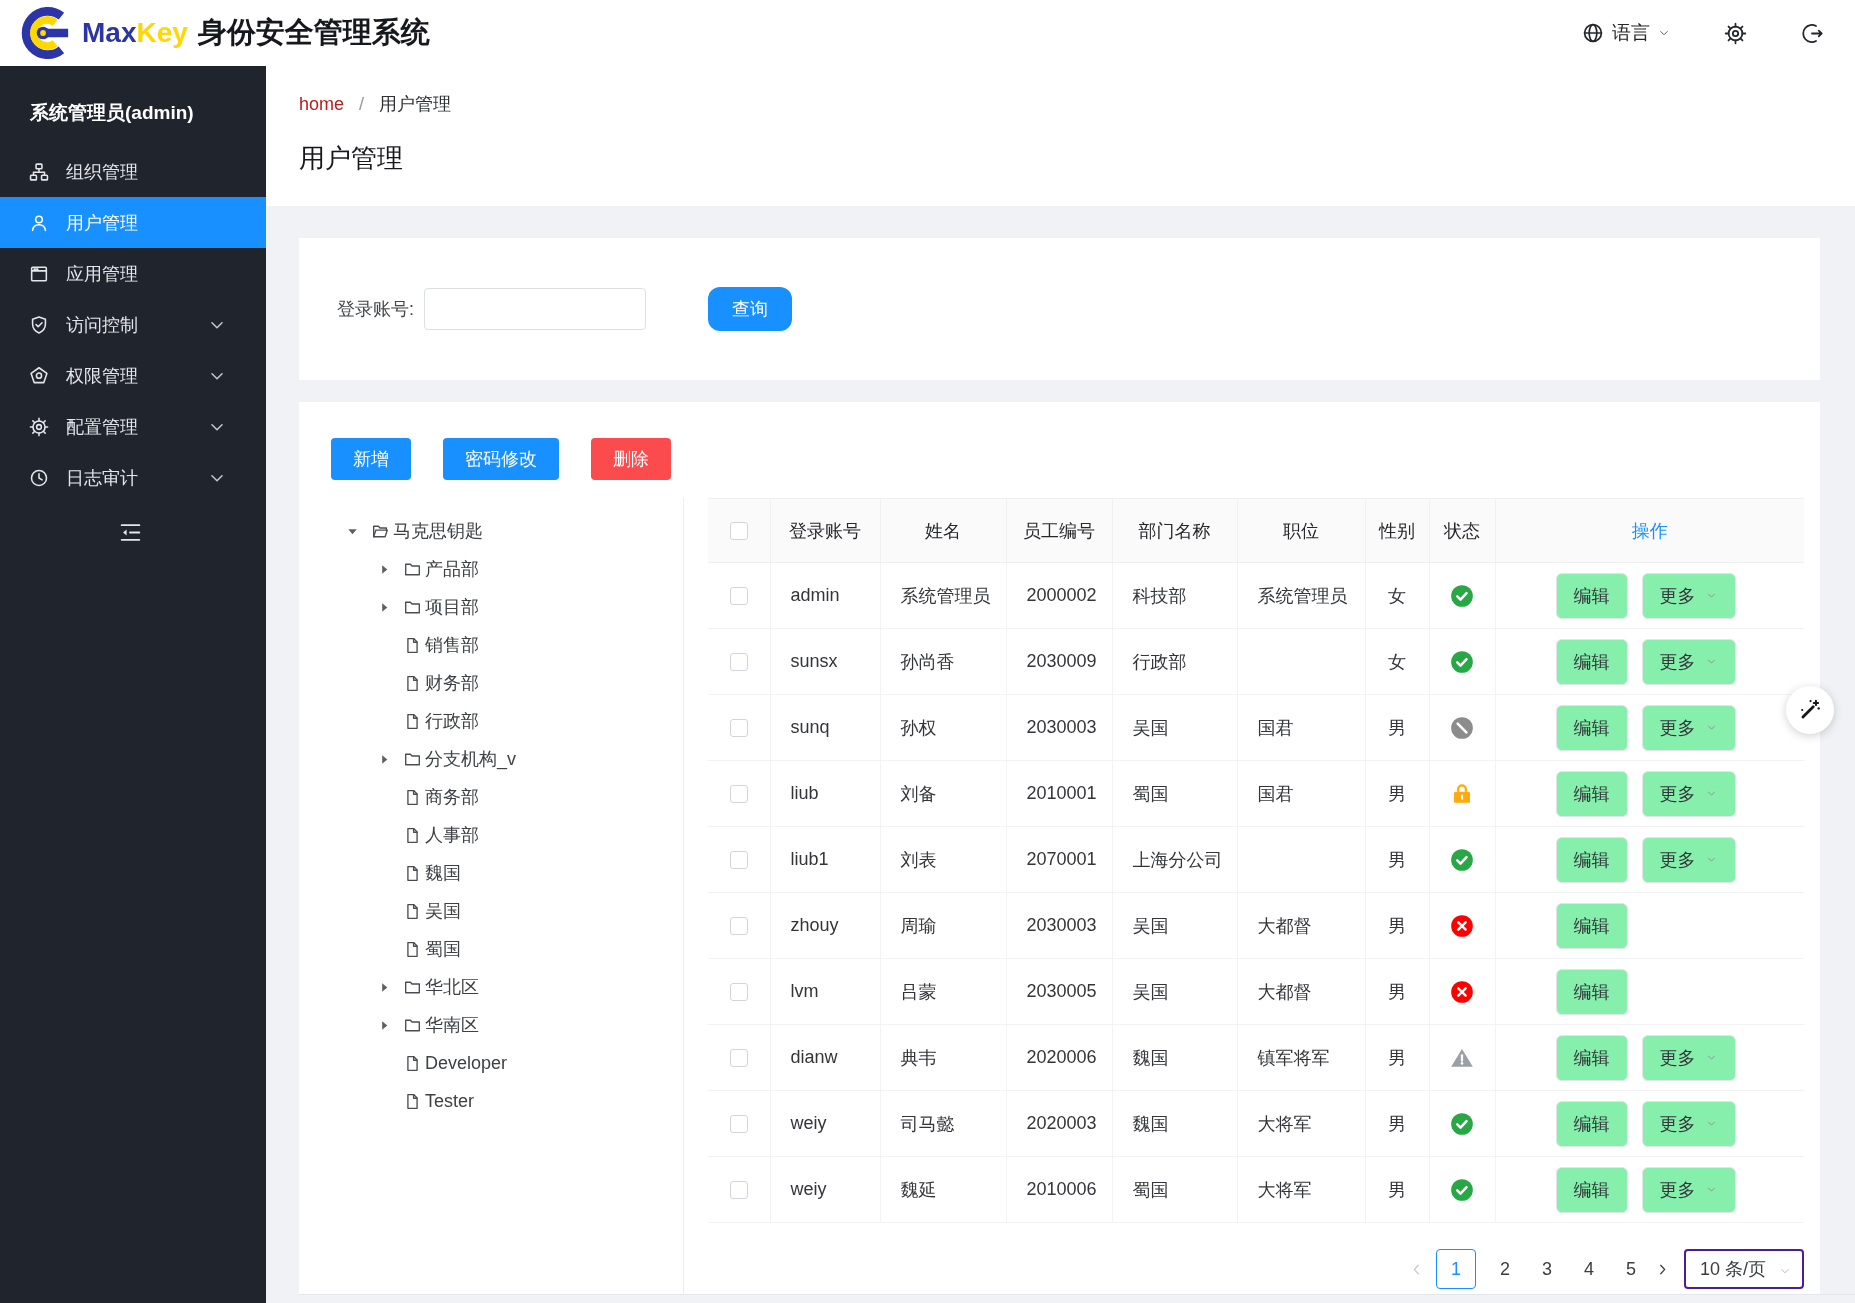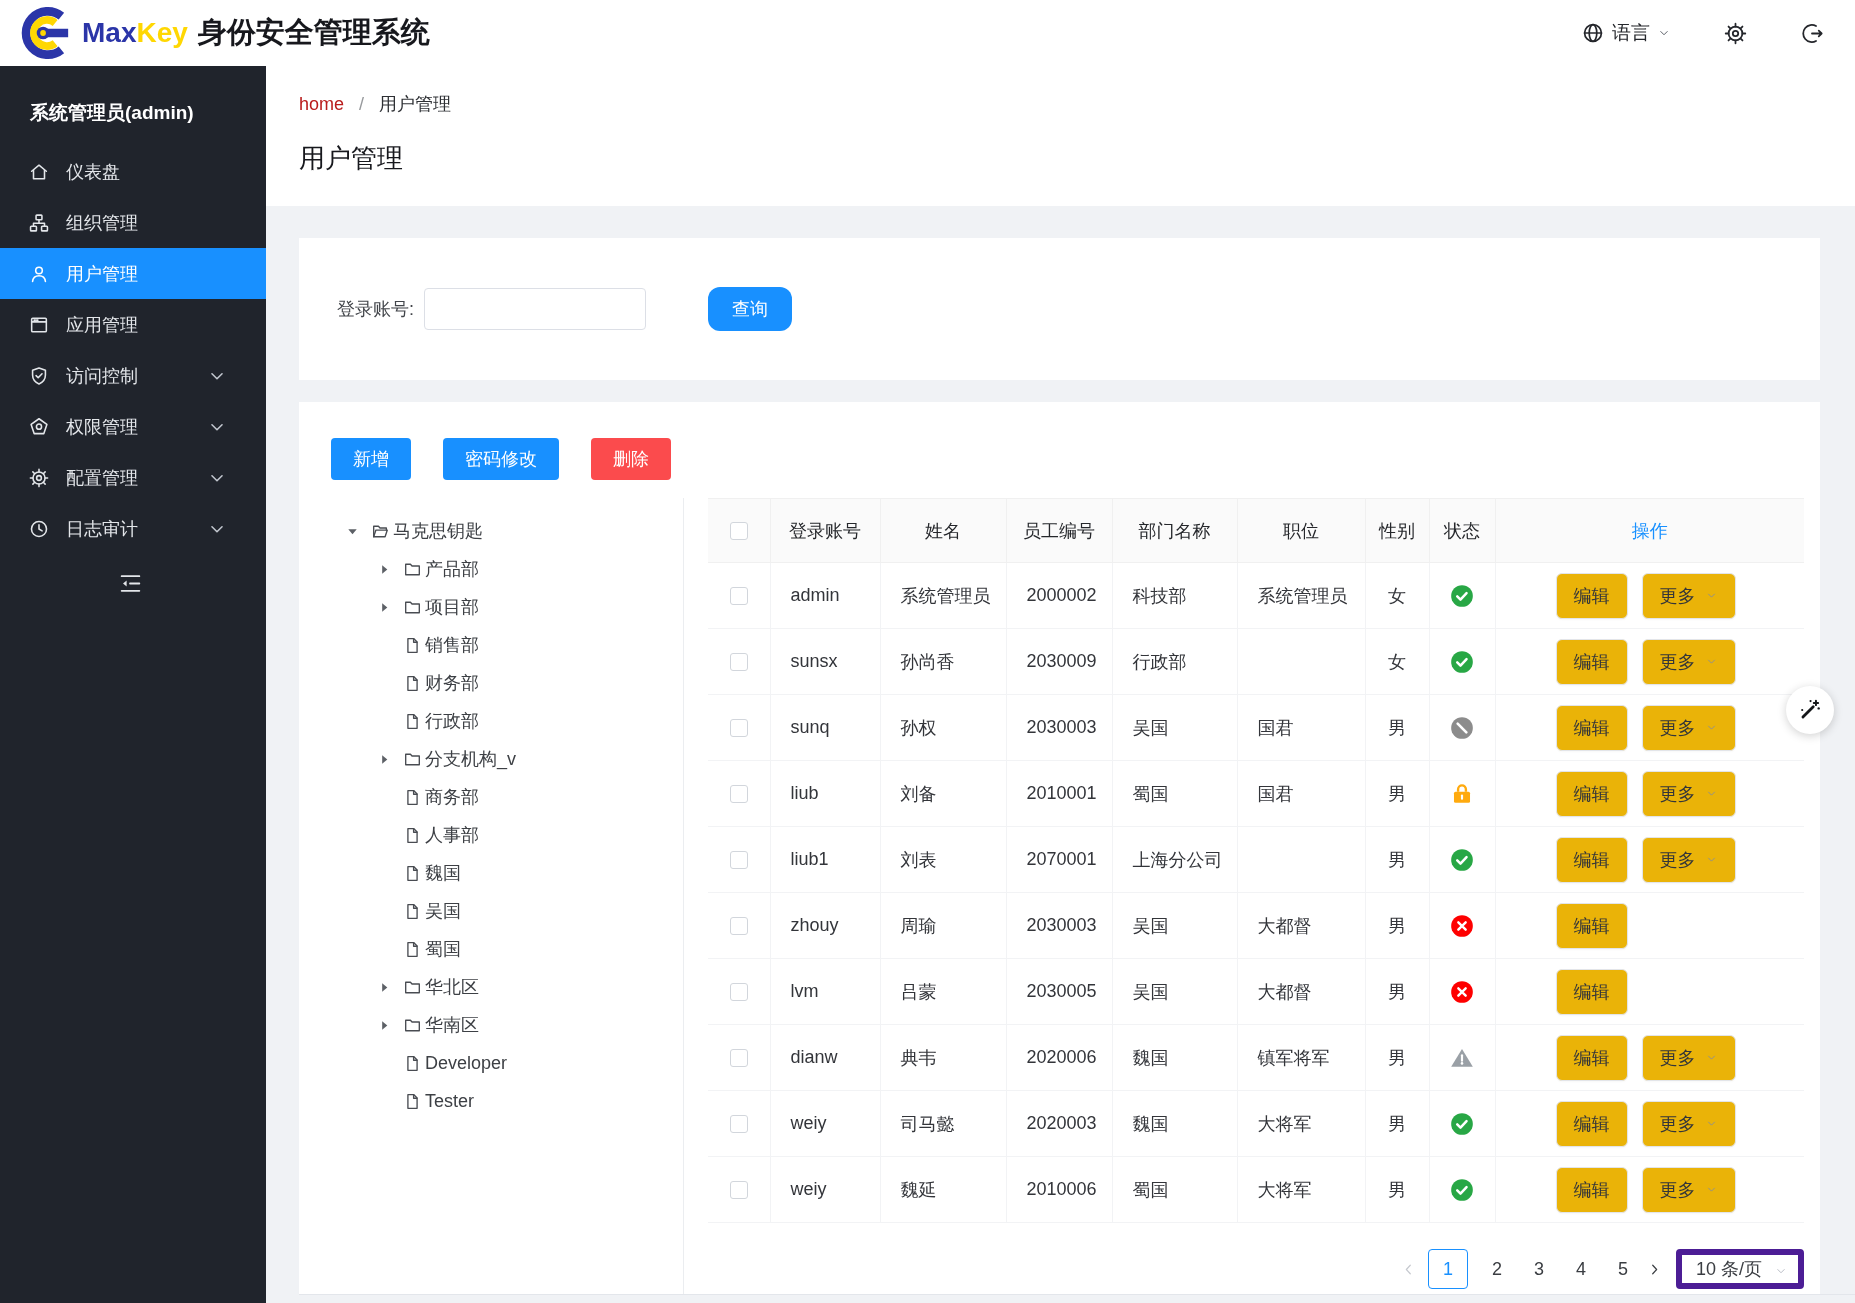--- a/index.html
+++ b/index.html
@@ -68,31 +68,31 @@
   table{width:100%;border-collapse:collapse;table-layout:fixed;border-top:1px solid #f0f0f0;}
   thead th{background:#fafafa;height:64px;font-weight:400;font-size:18px;color:#25272b;border-bottom:1px solid #f0f0f0;border-right:1px solid #f0f0f0;text-align:center;}
   thead th.op-head{color:var(--primary,#1890ff);}
   th:last-child,td:last-child{border-right:none;}
   tbody td{height:66px;border-bottom:1px solid #f2f3f5;border-right:1px solid #f2f3f5;font-size:18px;color:#33353a;padding-left:20px;}
   td.c,th.c{text-align:center;padding-left:0;}
   .cb{width:18px;height:18px;border:1.5px solid #d2d6dc;border-radius:3px;background:#fff;display:inline-block;vertical-align:middle;cursor:pointer;}
   .status-icon{width:26px;height:26px;display:inline-flex;vertical-align:middle;}
   .ops-td{padding-left:60px;}
   .ops{display:flex;gap:14px;align-items:center;}
-  .btn-ghost{height:46px;min-width:68px;background:#eab308;border:1px solid #e3e5e9;border-radius:6px;font-size:18px;color:#33353a;display:inline-flex;align-items:center;justify-content:center;gap:9px;padding:0 17px;cursor:pointer;box-shadow:0 1px 2px rgba(0,0,0,.03);white-space:nowrap;}
+  .btn-ghost{height:46px;min-width:68px;background:#86efac;border:1px solid #e3e5e9;border-radius:6px;font-size:18px;color:#33353a;display:inline-flex;align-items:center;justify-content:center;gap:9px;padding:0 17px;cursor:pointer;box-shadow:0 1px 2px rgba(0,0,0,.03);white-space:nowrap;}
   .more-arrow{width:13px;height:13px;color:#8a8f98;}
 
   .pagination{display:flex;align-items:center;justify-content:flex-end;padding:26px 0 0 0;font-size:18px;color:#3a3d42;}
   .pg-btn{width:22px;height:22px;cursor:pointer;display:inline-flex;align-items:center;justify-content:center;}
   .pg-btn svg{width:17px;height:17px;}
   .pg-prev{color:#c6c9cf;}
   .pg-next{color:#3a3d42;}
   .pg-num{margin:0 11px;min-width:20px;text-align:center;cursor:pointer;}
   .pg-num.current{width:40px;height:40px;line-height:38px;border:1px solid var(--primary,#1890ff);color:var(--primary,#1890ff);border-radius:4px;background:#fff;margin:0 8px;}
-  .page-size{height:40px;border:6px solid #4c1d95;border-radius:4px;background:#fff;display:flex;align-items:center;padding:0 10px 0 14px;gap:12px;margin-left:10px;cursor:pointer;white-space:nowrap;}
+  .page-size{height:40px;border:2px solid #4c1d95;border-radius:4px;background:#fff;display:flex;align-items:center;padding:0 10px 0 14px;gap:12px;margin-left:10px;cursor:pointer;white-space:nowrap;}
   .page-size .chev{width:14px;height:14px;color:#b8bcc4;}
 
   .footer-line{position:absolute;left:299px;right:0;top:1294px;height:1px;background:#e3e6eb;}
   .float-widget{position:absolute;left:1786px;top:686px;width:48px;height:48px;border-radius:50%;background:#fff;box-shadow:0 2px 10px rgba(0,0,0,.18);display:flex;align-items:center;justify-content:center;z-index:20;cursor:pointer;}
   .float-widget .icon{width:26px;height:26px;}
 </style>
 </head>
 <body>
 
 <header class="app-header">
@@ -138,29 +138,20 @@
           <path d="M15.4 4.9a8.2 8.2 0 1 0 0 14.2"></path>
           <path d="M11.5 12h9.3M18 9.2l2.8 2.8L18 14.8"></path>
         </svg>
       </span>
   </div>
 </header>
 
 <aside class="sidebar">
   <div class="user-title">系统管理员(admin)</div>
   <nav>
-      <div class="menu-item">
-        <span class="icon ">
-          <svg viewBox="0 0 24 24" fill="none" stroke="currentColor" stroke-width="1.7" stroke-linecap="round" stroke-linejoin="round">
-            <path d="M4 11.2 12 4.6l8 6.6"></path>
-            <path d="M6 10v9.4h12V10"></path>
-          </svg>
-        </span>
-        <span class="mi-label">仪表盘</span>
-      </div>
       <div class="menu-item">
         <span class="icon ">
           <svg viewBox="0 0 24 24" fill="none" stroke="currentColor" stroke-width="1.7" stroke-linecap="round" stroke-linejoin="round">
             <rect x="8.8" y="3.4" width="6.4" height="5" rx=".8"></rect>
             <rect x="2.8" y="15.6" width="6.4" height="5" rx=".8"></rect>
             <rect x="14.8" y="15.6" width="6.4" height="5" rx=".8"></rect>
             <path d="M12 8.4v3.8M6 15.6v-3.4h12v3.4"></path>
           </svg>
         </span>
         <span class="mi-label">组织管理</span>

